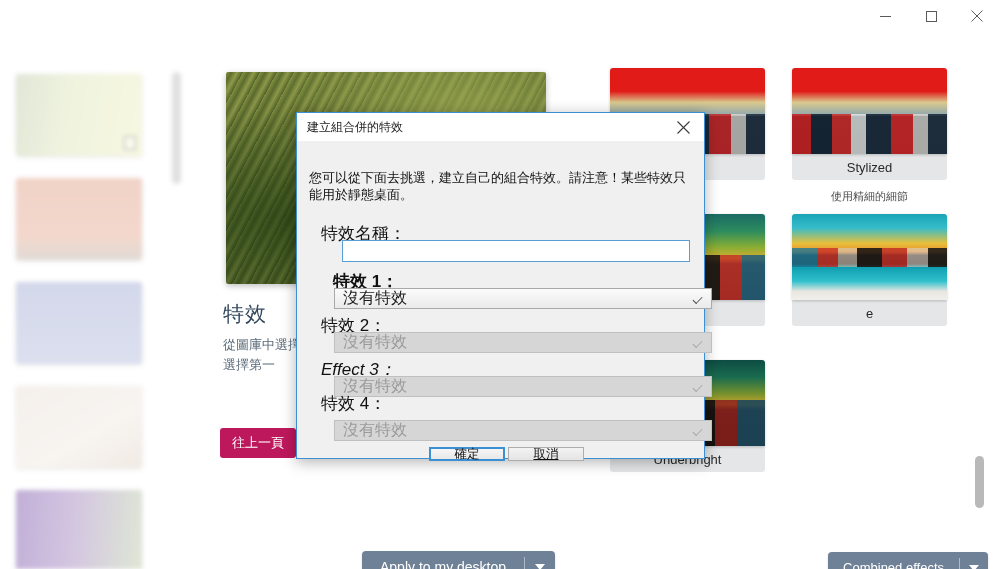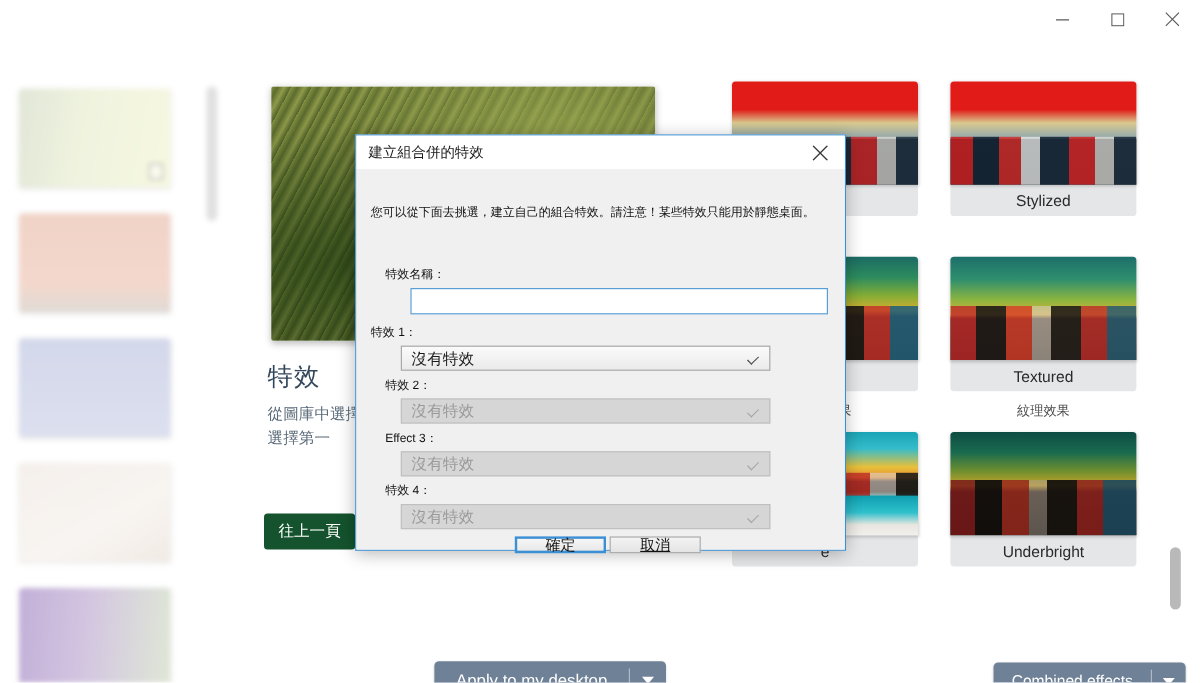--- a/index.html
+++ b/index.html
@@ -96,21 +96,21 @@
   }
   .section-desc {
     position: absolute; left: 27px; top: 303px;
     width: 120px;
     font-size: 13px; line-height: 20px; color: #5b6b7a;
   }
   .back-button {
     position: absolute; left: 24px; top: 396px;
     min-width: 68px; height: 30px;
     padding: 0 12px;
-    background: #14532d;
+    background: #be185d;
     color: #ffffff;
     border: none; border-radius: 3px;
     font-size: 13px;
     display: flex; align-items: center; justify-content: center;
     font-family: "Liberation Sans", sans-serif;
     cursor: pointer;
   }
   .apply-group {
     position: absolute; left: 166px; top: 519px;
     display: flex; height: 31px;
@@ -311,44 +311,44 @@
   }
   .modal-body {
     position: relative;
     height: 317px;
     background: #f0f0f0;
     padding: 0;
   }
   .modal-desc {
     position: absolute; left: 12px; top: 28px;
     width: 382px;
-    font-size: 10px; line-height: 17px; color: #111111;
+    font-size: 13px; line-height: 17px; color: #111111;
   }
   .field-label {
     position: absolute;
-    font-size: 10px; color: #111111;
+    font-size: 17px; color: #111111;
   }
   .text-input {
     position: absolute; left: 45px;
     width: 348px; height: 22px;
     border: 1px solid #5a9ed6;
     background: #ffffff;
     font-size: 12px;
     padding: 0 5px;
     outline: none;
     font-family: "Liberation Sans", sans-serif;
   }
   .combo {
     position: absolute; left: 37px;
-    width: 308px; height: 21px;
+    width: 378px; height: 21px;
     border: 1px solid #a9a9a9;
     background: linear-gradient(180deg,#fbfbfb 0%, #eaeaea 100%);
     display: flex; align-items: center;
     padding-left: 8px;
-    font-size: 13px; color: #1b1b1b;
+    font-size: 16px; color: #1b1b1b;
   }
   .combo.disabled {
     background: #d6d6d6;
     border-color: #c0c0c0;
     color: #9a9a9a;
   }
   .combo .chev {
     position: absolute; right: 9px; top: 50%;
     margin-top: -3px;
     width: 9px; height: 6px;
@@ -458,33 +458,29 @@
 
       <div class="eff-card">
         <div class="eff-thumb art-base art-blur"></div>
         <div class="eff-label">d blur</div>
         <div class="eff-sub">的細節</div>
       </div>
 
       <div class="eff-card">
         <div class="eff-thumb art-base art-stylized"></div>
         <div class="eff-label">Stylized</div>
+        <div class="eff-sub">使用精細的細節</div>
       </div>
 
       <div class="eff-card">
         <div class="eff-thumb art-base art-filter"></div>
         <div class="eff-label">filter</div>
         <div class="eff-sub">懷舊效果</div>
       </div>
 
-      <div class="eff-card">
-        <div class="eff-thumb art-base art-textured"></div>
-        <div class="eff-label">Textured</div>
-        <div class="eff-sub">紋理效果</div>
-      </div>
 
       <div class="eff-card">
         <div class="eff-thumb art-base art-sunrise"></div>
         <div class="eff-label">e</div>
       </div>
 
       <div class="eff-card">
         <div class="eff-thumb art-base art-underbright"></div>
         <div class="eff-label">Underbright</div>
       </div>
@@ -510,39 +506,39 @@
         </svg>
       </button>
     </div>
 
     <div class="modal-body">
       <div class="modal-desc">您可以從下面去挑選，建立自己的組合特效。請注意！某些特效只能用於靜態桌面。</div>
 
       <div class="field-label" style="left:24px; top:81px;">特效名稱：</div>
       <input class="text-input" type="text" style="top: 99px;" placeholder="">
 
-      <div class="field-label" style="left:12px; top:129px;">特效 1：</div>
+      <div class="field-label" style="left:36px; top:129px;font-weight:bold;">特效 1：</div>
       <div class="combo" style="top:147px;">
         <span>沒有特效</span>
         <span class="chev"></span>
       </div>
 
       <div class="field-label" style="left:24px; top:173px;">特效 2：</div>
       <div class="combo disabled" style="top:191px;">
         <span>沒有特效</span>
         <span class="chev"></span>
       </div>
 
-      <div class="field-label" style="left:24px; top:217px;">Effect 3：</div>
+      <div class="field-label" style="left:24px; top:217px;font-style:italic;">Effect 3：</div>
       <div class="combo disabled" style="top:235px;">
         <span>沒有特效</span>
         <span class="chev"></span>
       </div>
 
-      <div class="field-label" style="left:24px; top:261px;">特效 4：</div>
+      <div class="field-label" style="left:24px; top:251px;">特效 4：</div>
       <div class="combo disabled" style="top:279px;">
         <span>沒有特效</span>
         <span class="chev"></span>
       </div>
 
       <button class="dlg-btn primary" style="left:132px; top:306px;">確定</button>
       <button class="dlg-btn" style="left:211px; top:306px;text-decoration:underline;">取消</button>
     </div>
   </div>
 

